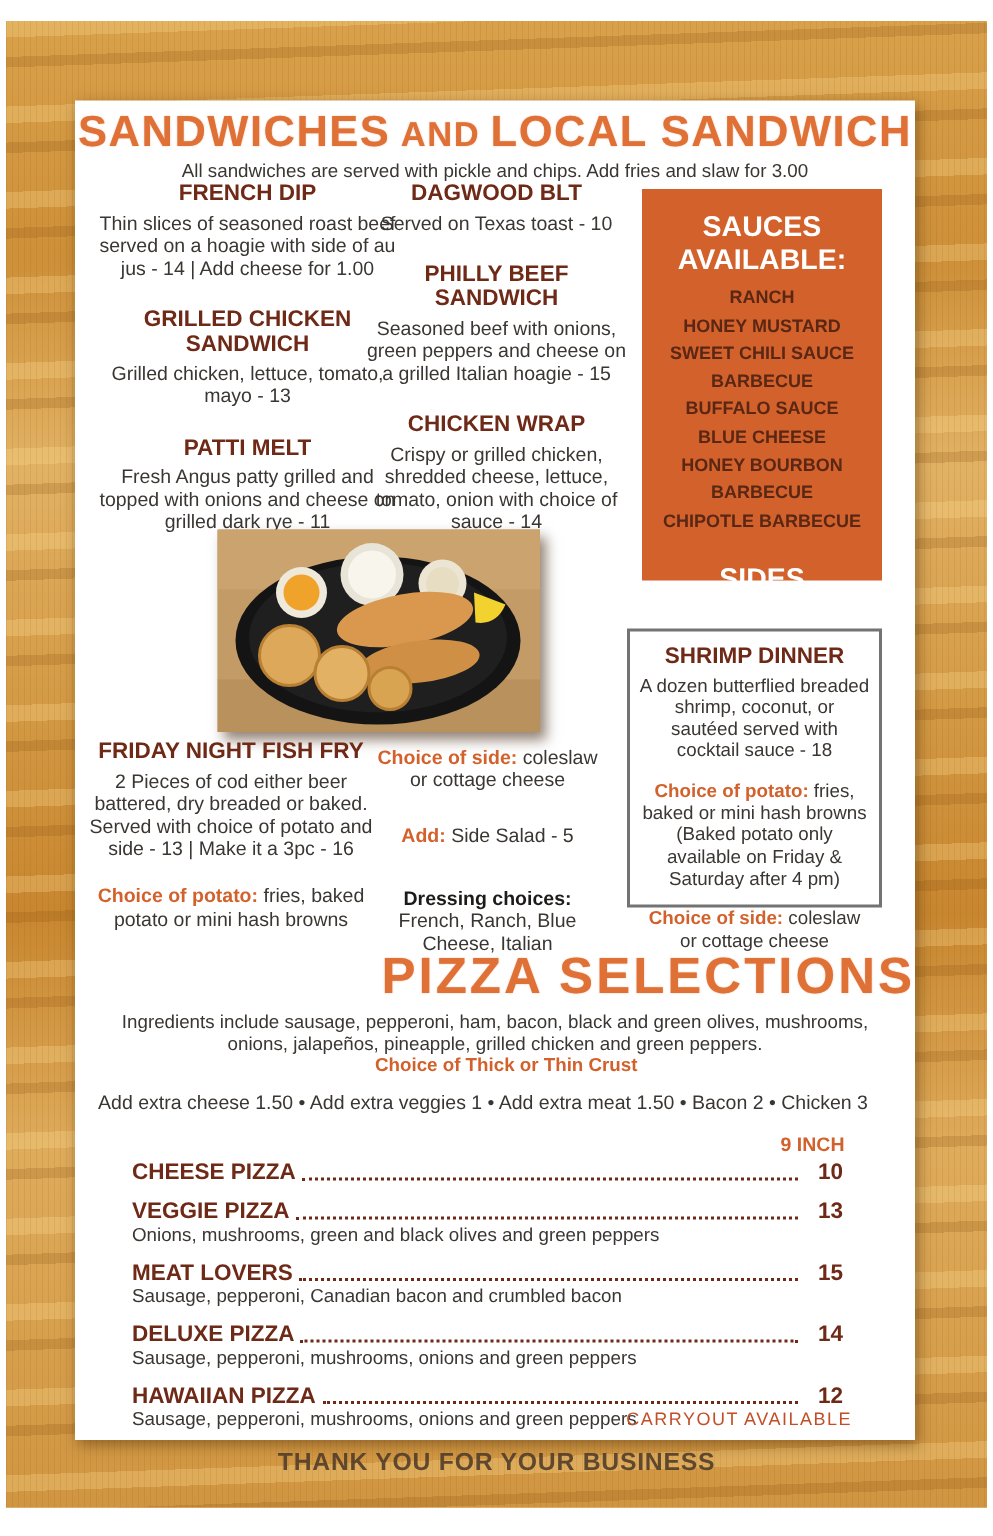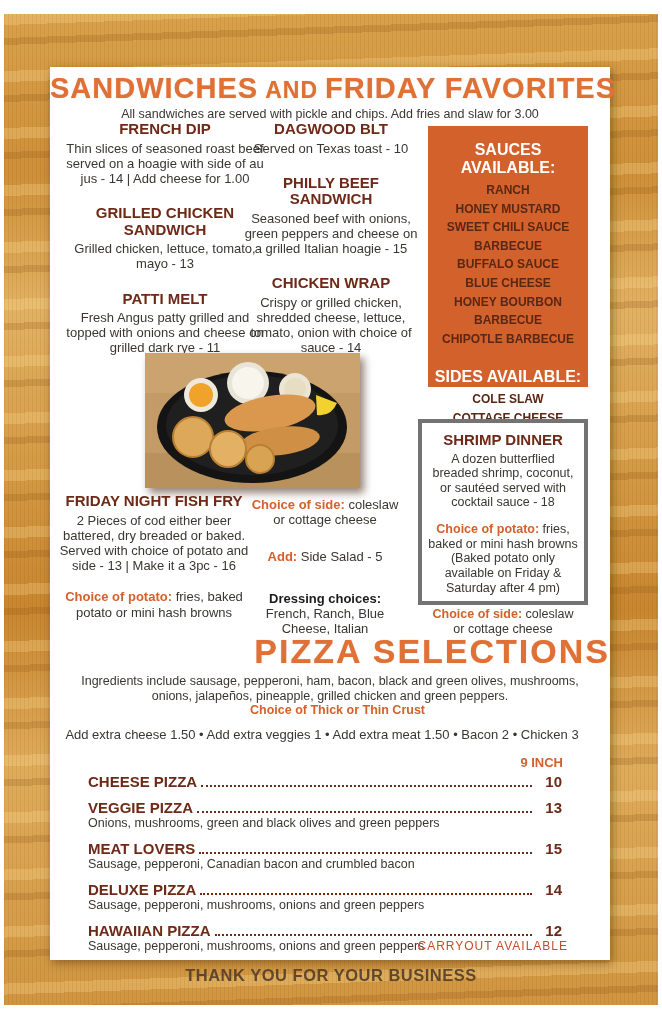--- a/index.html
+++ b/index.html
@@ -39,39 +39,39 @@
   .col1 { left:10px;  top:54px; width:210px; }
   .col2 { left:192px; top:54px; width:178px; }
   .menu-item { margin-bottom:19px; }
   .item-name { color:#6e2917; font-weight:bold; font-size:15px; line-height:1.1; margin-bottom:3px; }
   .item-desc { color:#3a3632; font-size:13px; line-height:1.17; }
 
   .sauces-box {
     position:absolute; left:378px; top:59px; width:160px; height:261px;
     background:#d2612b; text-align:center; padding-top:15px;
   }
-  .box-title { color:#ffffff; font-weight:bold; font-size:16px; margin-bottom:4px; }
+  .box-title { color:#ffffff; font-weight:bold; font-size:19px; margin-bottom:4px; }
   .box-item  { color:#5a2715; font-size:12px; font-weight:bold; line-height:1.55; }
   .box-gap   { height:20px; }
 
   .photo {
     position:absolute; left:95px; top:286px; width:215px; height:135px;
     box-shadow:4px 5px 8px rgba(60,30,5,0.55); background:#c09a6c;
   }
   .photo svg { display:block; }
 
   .fishfry-left  { position:absolute; left:8px;  top:426px; width:192px; text-align:center; }
   .fishfry-right { position:absolute; left:200px; top:430px; width:150px; text-align:center; }
   .para { font-size:13px; color:#3a3632; line-height:1.17; margin-bottom:16px; }
   .lbl-orange { color:#d2612b; font-weight:bold; }
   .lbl-dark   { color:#1d1b19; font-weight:bold; }
 
   .shrimp-box {
     position:absolute; left:368px; top:352px; width:170px; height:186px;
-    border:4px solid #737373; background:#fff; text-align:center; padding:9px 6px 0 6px;
+    border:2px solid #737373; background:#fff; text-align:center; padding:9px 6px 0 6px;
   }
   .shrimp-box .item-desc, .shrimp-box .para { font-size:12.5px; margin-bottom:12px; }
 
   .pizza-title {
     position:absolute; top:565px; left:16px; right:0; text-align:right;
     color:#df7036; font-weight:bold; font-size:34px; letter-spacing:2px;
     text-shadow:0 0 1px rgba(223,112,54,0.6);
   }
   .pizza-intro {
     position:absolute; top:607px; left:20px; right:20px; text-align:center;
@@ -108,21 +108,21 @@
 </style>
 </head>
 <body>
 
 <div id="canvas">
   <div id="wood"></div>
 
   <div id="page">
 
     <div class="title">
-      <span>SANDWICHES</span><span class="and">AND</span><span>FRIDAY FAVORITES</span>
+      <span>SANDWICHES</span><span class="and">AND</span><span>LOCAL SANDWICH</span>
     </div>
     <div class="subtitle">All sandwiches are served with pickle and chips. Add fries and slaw for 3.00</div>
 
     <div class="col col1">
       <div class="menu-item">
         <div class="item-name">FRENCH DIP</div>
         <div class="item-desc">Thin slices of seasoned roast beef served on a hoagie with side of au jus - 14  |  Add cheese for 1.00</div>
       </div>
       <div class="menu-item">
         <div class="item-name">GRILLED CHICKEN SANDWICH</div>

